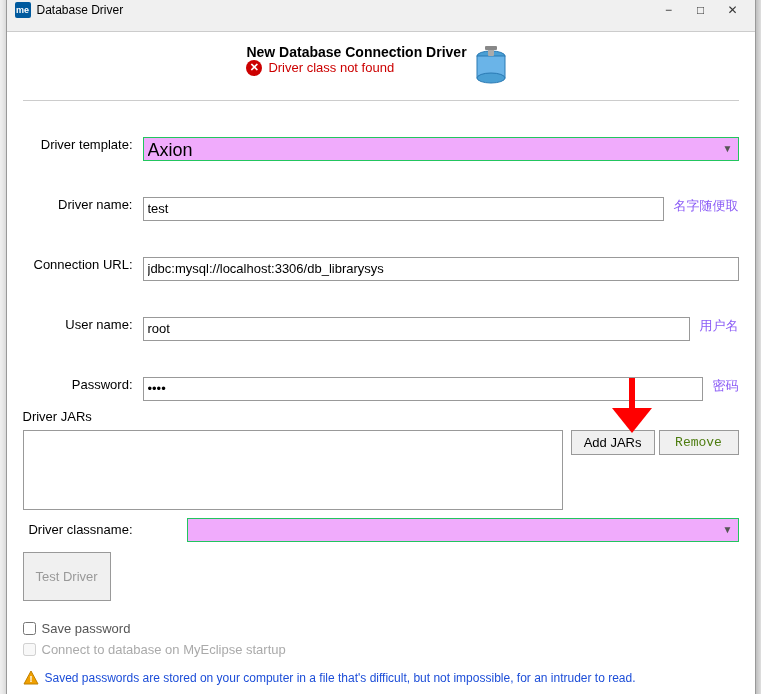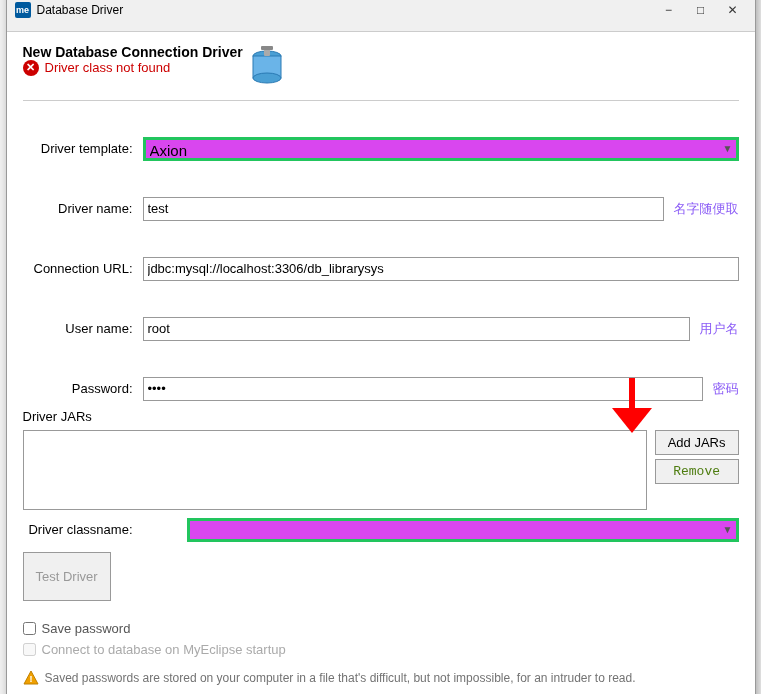--- a/index.html
+++ b/index.html
@@ -61,21 +61,21 @@
       justify-content: center;
       color: #333;
     }
 
     .content {
       padding: 12px 16px;
       background: white;
     }
     .header-row {
       display: flex;
-      justify-content: flex-start;
+      justify-content: center;
       align-items: flex-start;
       margin-bottom: 8px;
     }
     .dialog-title {
       font-size: 14px;
       font-weight: bold;
       color: #000;
     }
     .db-icon {
       width: 48px;
@@ -105,21 +105,20 @@
       margin-right: 6px;
       flex-shrink: 0;
     }
     .separator {
       height: 1px;
       background: #ccc;
       margin-bottom: 12px;
     }
     .form-row {
       display: flex;
-      align-items: center;
       margin-bottom: 8px;
       margin-top: 36px;
     }
     .form-label {
       width: 120px;
       text-align: right;
       padding-right: 10px;
       color: #000;
       font-size: 13px;
       flex-shrink: 0;
@@ -145,24 +144,24 @@
     }
     .select-wrapper {
       flex: 1;
       position: relative;
       display: flex;
       align-items: center;
     }
     .select-wrapper select {
       width: 100%;
       height: 24px;
-      border: 3px solid #22c55e;
+      border: 1px solid #22c55e;
       padding: 2px 4px;
-      font-size: 15px;
-      background: #d946ef;
+      font-size: 18px;
+      background: #f0abfc;
       appearance: none;
       -webkit-appearance: none;
     }
     .select-chevron {
       position: absolute;
       right: 6px;
       pointer-events: none;
       font-size: 10px;
       color: #555;
     }
@@ -188,21 +187,21 @@
     }
     .jars-list {
       flex: 1;
       height: 80px;
       border: 1px solid #999;
       background: white;
       margin-right: 8px;
     }
     .jars-buttons {
       display: flex;
-      flex-direction: column;
+      flex-direction: row;
       gap: 4px;
     }
     .btn {
       padding: 4px 12px;
       border: 1px solid #999;
       background: #f0f0f0;
       cursor: pointer;
       font-size: 13px;
       min-width: 80px;
       text-align: center;
@@ -256,21 +255,21 @@
     .warning-icon {
       width: 16px;
       height: 16px;
       color: #cc7700;
       margin-right: 6px;
       flex-shrink: 0;
       margin-top: 1px;
     }
     .warning-text {
       font-size: 12px;
-      color: #737373;
+      color: #1d4ed8;
       line-height: 1.5;
     }
 
     .jars-outer {
       position: relative;
     }
   </style>
 </head>
 <body>
 

